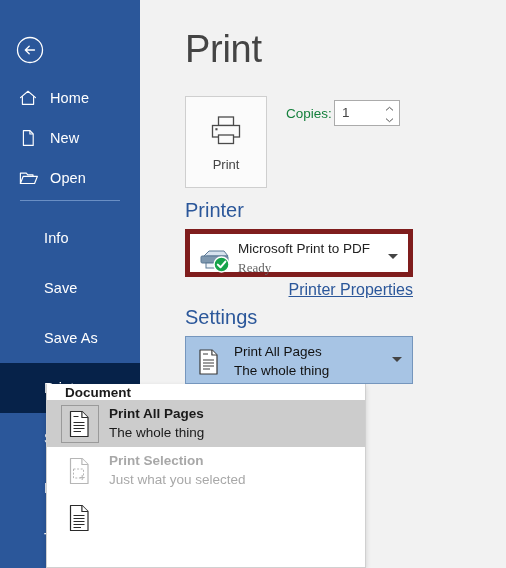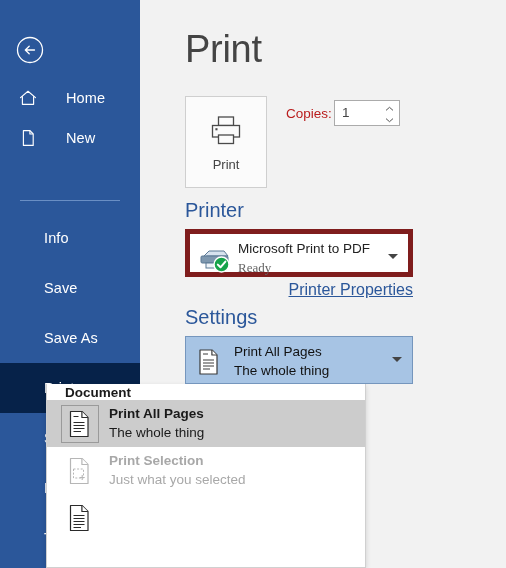--- a/index.html
+++ b/index.html
@@ -54,21 +54,21 @@
   .nav-row .ico {
     width: 24px;
     height: 20px;
     display: flex;
     align-items: center;
     flex: none;
   }
   .nav-row .lbl {
     color: #ffffff;
     font-size: 14.5px;
-    margin-left: 24px;
+    margin-left: 8px;
     letter-spacing: .1px;
   }
   .nav-div {
     position: absolute;
     left: 20px; top: 200px;
     width: 100px;
     height: 1px;
     background: #6a8fc4;
   }
   .nav-bottom {
@@ -129,21 +129,21 @@
     left: 0; right: 0; top: 60px;
     text-align: center;
     font-size: 13px;
     color: #444444;
   }
 
   .copies-label {
     position: absolute;
     left: 146px; top: 106px;
     font-size: 13.5px;
-    color: #b91c1c;
+    color: #15803d;
   }
   .copies-box {
     position: absolute;
     left: 194px; top: 100px;
     width: 66px; height: 26px;
     background: #ffffff;
     border: 1px solid #ababab;
     box-sizing: border-box;
     cursor: text;
   }
@@ -345,20 +345,29 @@
       <div class="nav-row">
         <span class="ico">
           <svg width="20" height="18" viewBox="0 0 20 18">
             <path d="M5.4 1.6 H12 L15.2 5.0 V16.4 H5.4 Z" fill="none" stroke="#ffffff" stroke-width="1.15" stroke-linejoin="round"></path>
             <path d="M11.9 1.7 V5.0 H15.1" fill="none" stroke="#ffffff" stroke-width="1.15" stroke-linejoin="round"></path>
           </svg>
         </span>
         <span class="lbl">New</span>
       </div>
 
+      <div class="nav-row">
+        <span class="ico">
+          <svg width="22" height="18" viewBox="0 0 22 18">
+            <path d="M2.4 14.5 V4.1 H8.3 L9.8 5.8 H15.0 V7.2" fill="none" stroke="#ffffff" stroke-width="1.15" stroke-linejoin="round"></path>
+            <path d="M2.4 14.5 L5.2 7.3 H19.4 L16.6 14.5 Z" fill="none" stroke="#ffffff" stroke-width="1.15" stroke-linejoin="round"></path>
+          </svg>
+        </span>
+        <span class="lbl">Open</span>
+      </div>
 
     </div>
 
     <div class="nav-div"></div>
 
     <div class="nav-bottom">
       <div class="nav-item">
         <span>Info</span>
       </div>
       <div class="nav-item">

